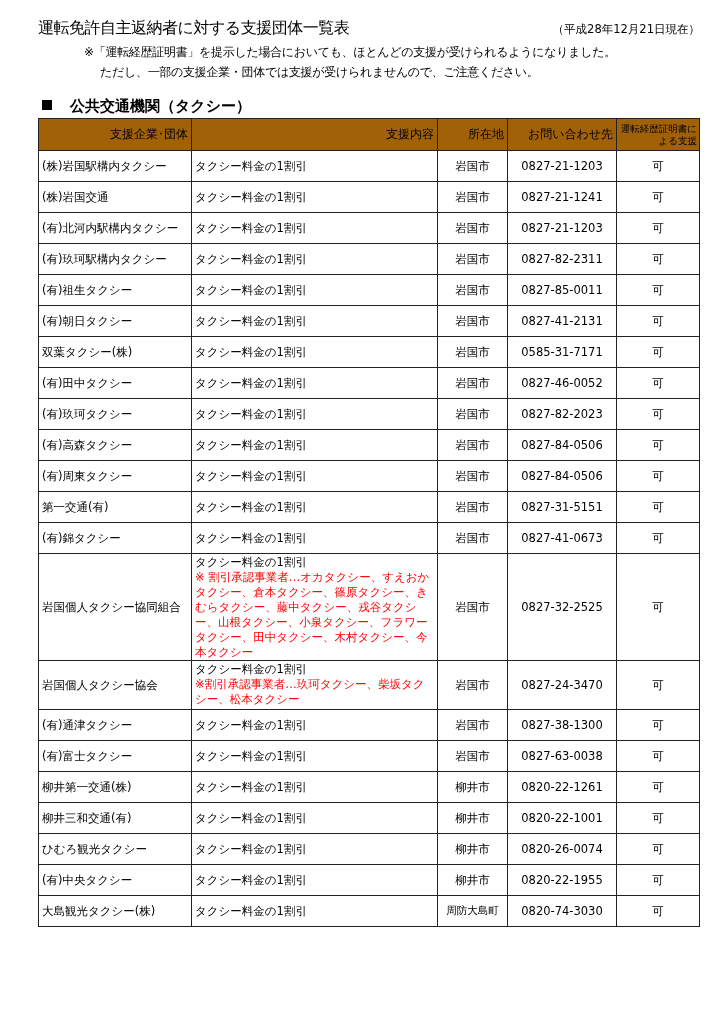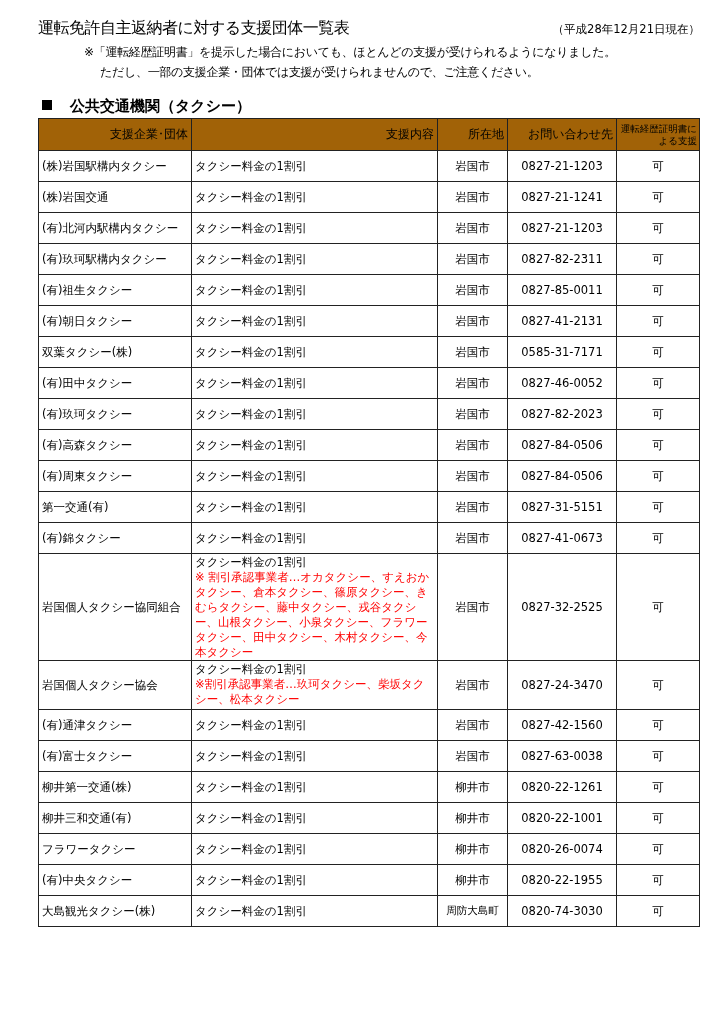--- a/index.html
+++ b/index.html
@@ -150,21 +150,21 @@
         <td>岩国個人タクシー協会</td>
         <td class="wrap"><span>タクシー料金の1割引</span><br><span class="red">※割引承認事業者…玖珂タクシー、柴坂タクシー、松本タクシー</span></td>
         <td class="c">岩国市</td>
         <td class="c">0827-24-3470</td>
         <td class="c">可</td>
       </tr>
       <tr>
         <td>(有)通津タクシー</td>
         <td><span>タクシー料金の1割引</span></td>
         <td class="c">岩国市</td>
-        <td class="c">0827-42-1560</td>
+        <td class="c">0827-38-1300</td>
         <td class="c">可</td>
       </tr>
       <tr>
         <td>(有)富士タクシー</td>
         <td><span>タクシー料金の1割引</span></td>
         <td class="c">岩国市</td>
         <td class="c">0827-63-0038</td>
         <td class="c">可</td>
       </tr>
       <tr>
@@ -175,21 +175,21 @@
         <td class="c">可</td>
       </tr>
       <tr>
         <td>柳井三和交通(有)</td>
         <td><span>タクシー料金の1割引</span></td>
         <td class="c">柳井市</td>
         <td class="c">0820-22-1001</td>
         <td class="c">可</td>
       </tr>
       <tr>
-        <td>フラワータクシー</td>
+        <td>ひむろ観光タクシー</td>
         <td><span>タクシー料金の1割引</span></td>
         <td class="c">柳井市</td>
         <td class="c">0820-26-0074</td>
         <td class="c">可</td>
       </tr>
       <tr>
         <td>(有)中央タクシー</td>
         <td><span>タクシー料金の1割引</span></td>
         <td class="c">柳井市</td>
         <td class="c">0820-22-1955</td>

